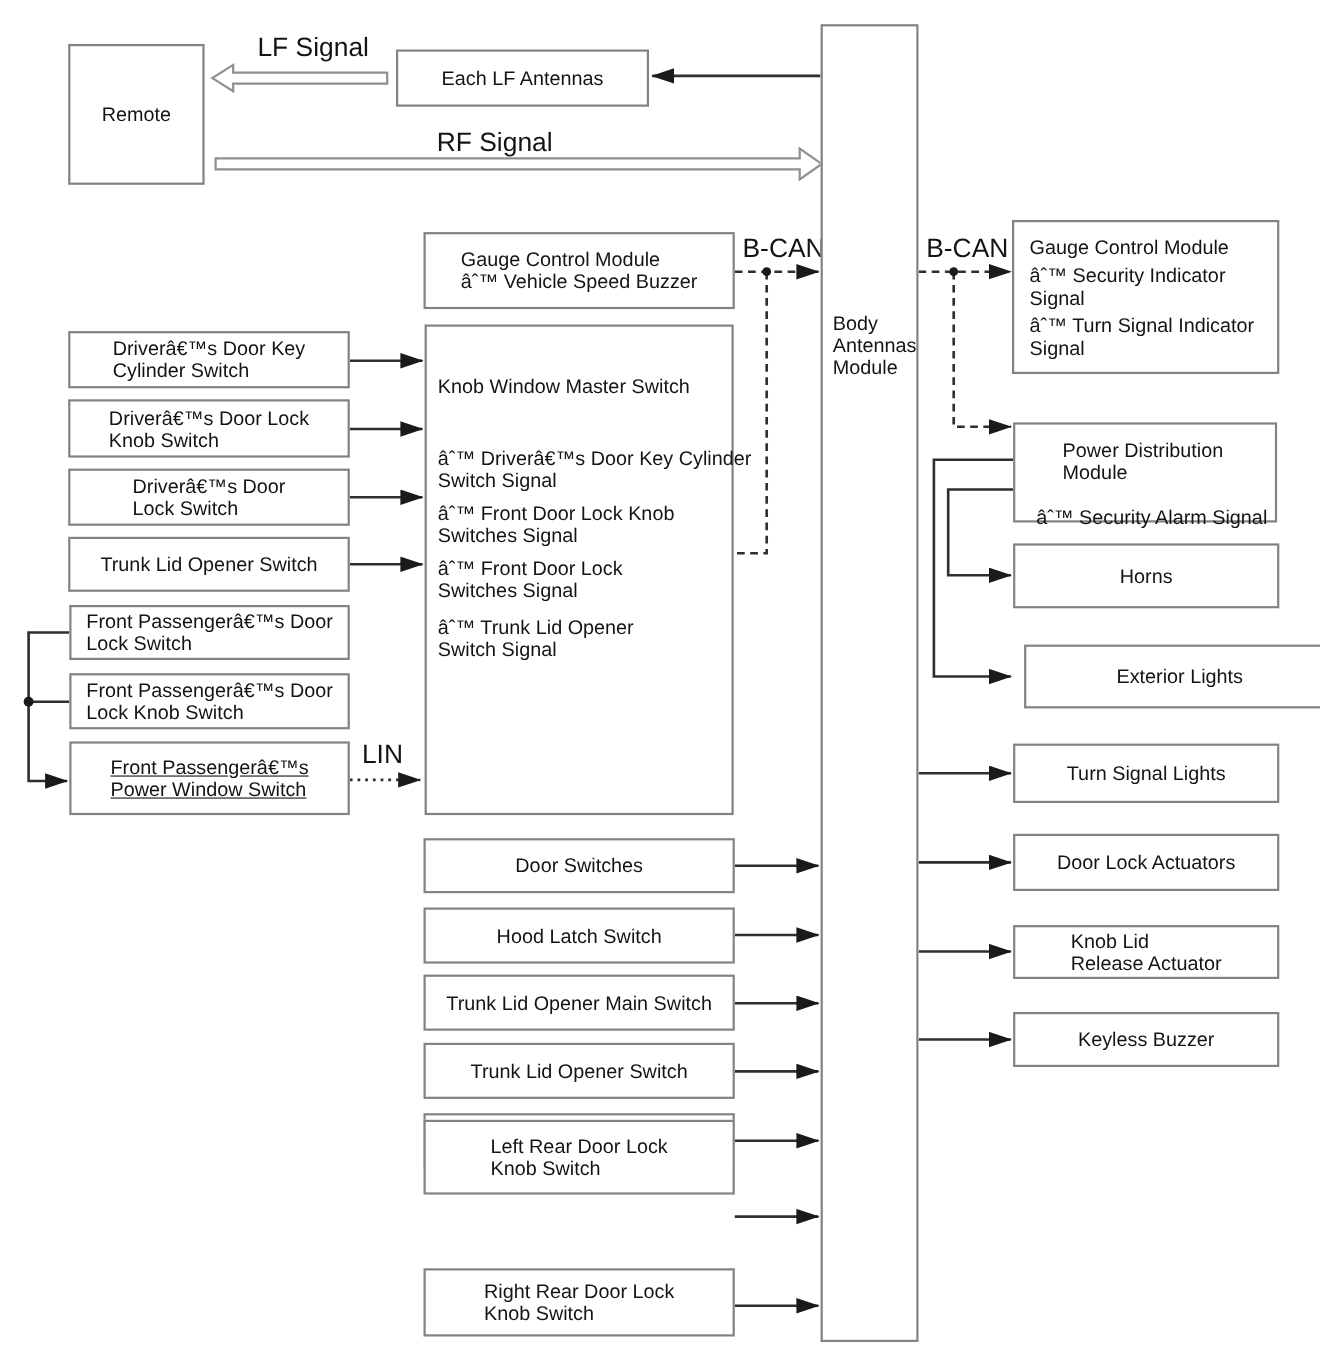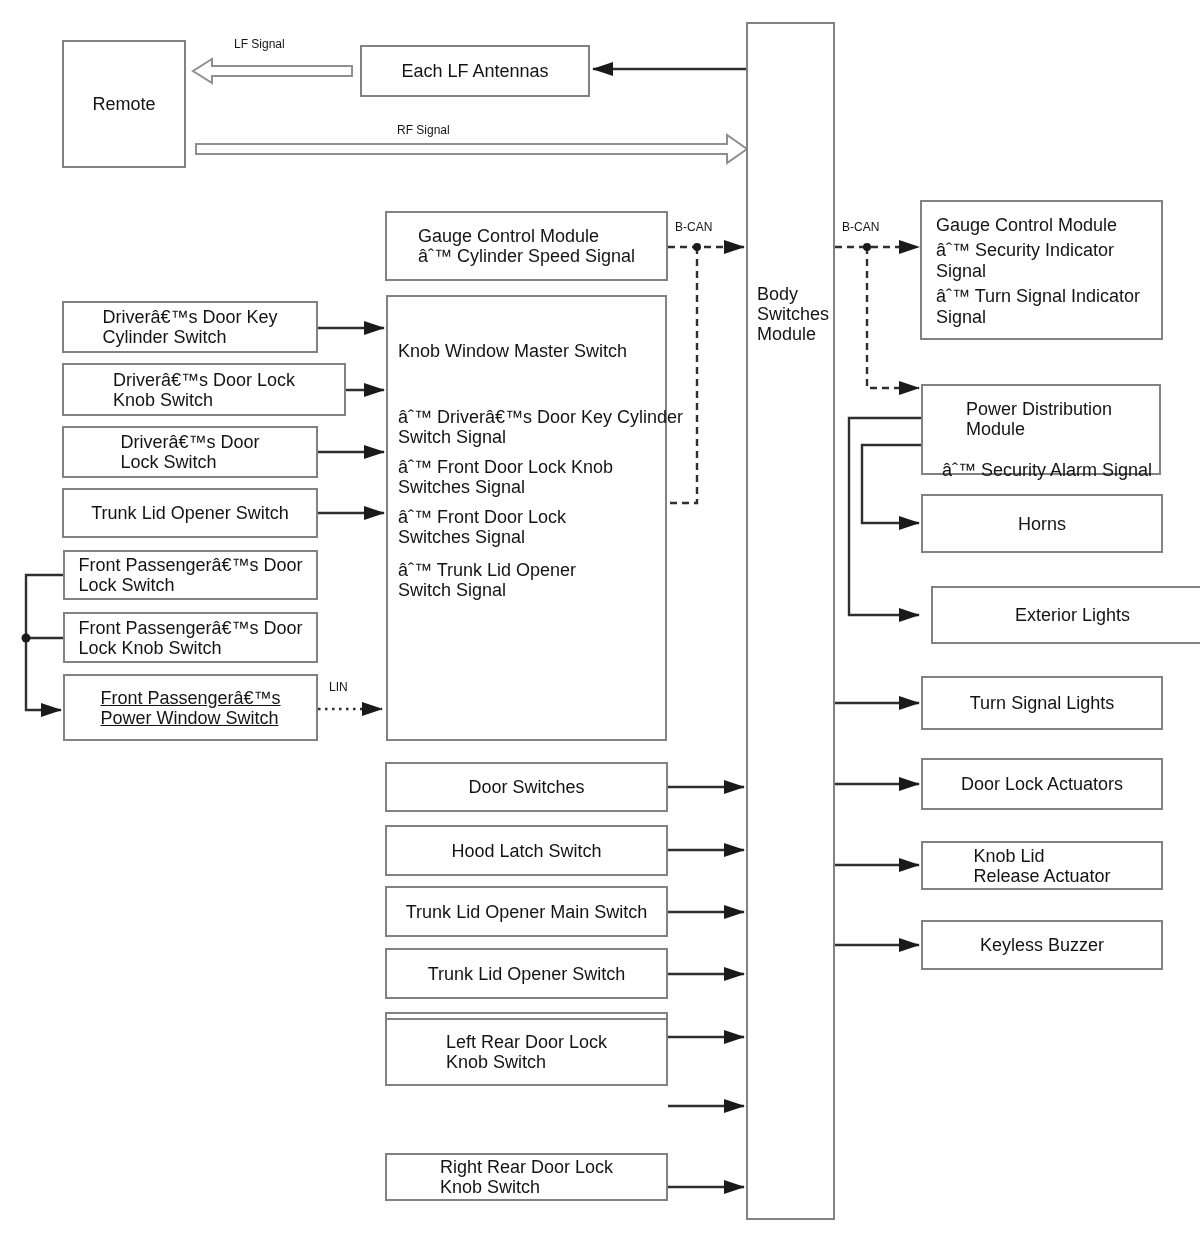--- a/index.html
+++ b/index.html
@@ -3,21 +3,21 @@
 <meta charset="utf-8">
 <style>
   html,body{margin:0;padding:0;background:#ffffff;}
   #canvas{position:relative;width:1200px;height:1242px;background:#ffffff;
           font-family:"Liberation Sans", sans-serif;color:#141414;}
   svg.wires{position:absolute;left:0;top:0;width:1200px;height:1242px;}
   .bx{position:absolute;box-sizing:border-box;background:#ffffff;border:2px solid #828282;
       display:flex;align-items:center;justify-content:center;font-size:18px;line-height:20px;}
   .bx .lines{text-align:left;}
   .bx.center{text-align:center;}
-  .lbl{position:absolute;font-size:12px;line-height:20px;white-space:nowrap;}
+  .lbl{position:absolute;font-size:24px;line-height:20px;white-space:nowrap;}
   
   .bx.pwms{display:block;padding:44px 0 0 10px;}
   .pwms-b{margin-top:10px;}
   .pwms-b div{white-space:nowrap;}
   .pwms-b.first{margin-top:46px;}
   .pwms-b.last{margin-top:13px;}
   
   .bx.gout{display:block;padding:13px 0 0 14px;line-height:21px;}
   .gout-b{margin-top:4px;}
   .gout-b div{white-space:nowrap;}
@@ -98,21 +98,21 @@
   <div class="bx center" style="left:62px;top:40px;width:124px;height:128px;">
     <span>Remote</span>
   </div>
   <div class="bx center" style="left:360px;top:45px;width:230px;height:52px;">
     <span>Each LF Antennas</span>
   </div>
 
   <div class="bx" style="left:385px;top:211px;width:283px;height:70px;">
     <div class="lines">
       <div>Gauge Control Module</div>
-      <div>âˆ™ Cylinder Speed Signal</div>
+      <div>âˆ™ Vehicle Speed Buzzer</div>
     </div>
   </div>
 
   <div class="bx pwms" style="left:386px;top:295px;width:281px;height:446px;">
     <div>Knob Window Master Switch</div>
     <div class="pwms-b first">
       <div>âˆ™ Driverâ€™s Door Key Cylinder</div>
       <div>Switch Signal</div>
     </div>
     <div class="pwms-b">
@@ -128,21 +128,21 @@
       <div>Switch Signal</div>
     </div>
   </div>
 
   <div class="bx" style="left:62px;top:301px;width:256px;height:52px;">
     <div class="lines">
       <div>Driverâ€™s Door Key</div>
       <div>Cylinder Switch</div>
     </div>
   </div>
-  <div class="bx" style="left:62px;top:363px;width:284px;height:53px;">
+  <div class="bx" style="left:62px;top:363px;width:256px;height:53px;">
     <div class="lines">
       <div>Driverâ€™s Door Lock</div>
       <div>Knob Switch</div>
     </div>
   </div>
   <div class="bx" style="left:62px;top:426px;width:256px;height:52px;">
     <div class="lines">
       <div>Driverâ€™s Door</div>
       <div>Lock Switch</div>
     </div>
@@ -183,30 +183,30 @@
   </div>
   <div class="bx center" style="left:385px;top:1012px;width:283px;height:50px;">
     <span>Trunk Lid Latch Switch</span>
   </div>
   <div class="bx" style="left:385px;top:1018px;width:283px;height:68px;">
     <div class="lines">
       <div>Left Rear Door Lock</div>
       <div>Knob Switch</div>
     </div>
   </div>
-  <div class="bx" style="left:385px;top:1153px;width:283px;height:48px;">
+  <div class="bx" style="left:385px;top:1153px;width:283px;height:62px;">
     <div class="lines">
       <div>Right Rear Door Lock</div>
       <div>Knob Switch</div>
     </div>
   </div>
 
   <div class="bx bcm" style="left:746px;top:22px;width:89px;height:1198px;">
     <div>Body</div>
-    <div>Switches</div>
+    <div>Antennas</div>
     <div>Module</div>
   </div>
 
   <div class="bx gout" style="left:920px;top:200px;width:243px;height:140px;">
     <div>Gauge Control Module</div>
     <div class="gout-b">
       <div>âˆ™ Security Indicator</div>
       <div>Signal</div>
     </div>
     <div class="gout-b">

